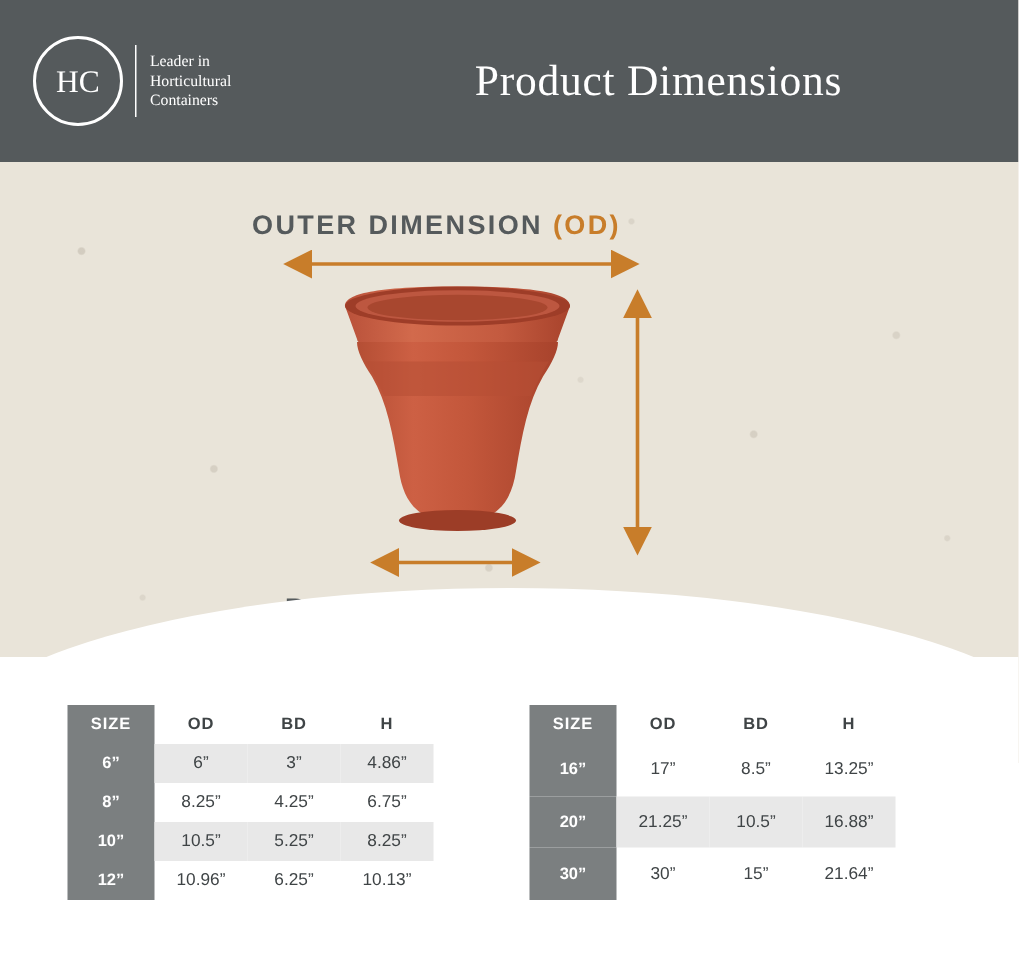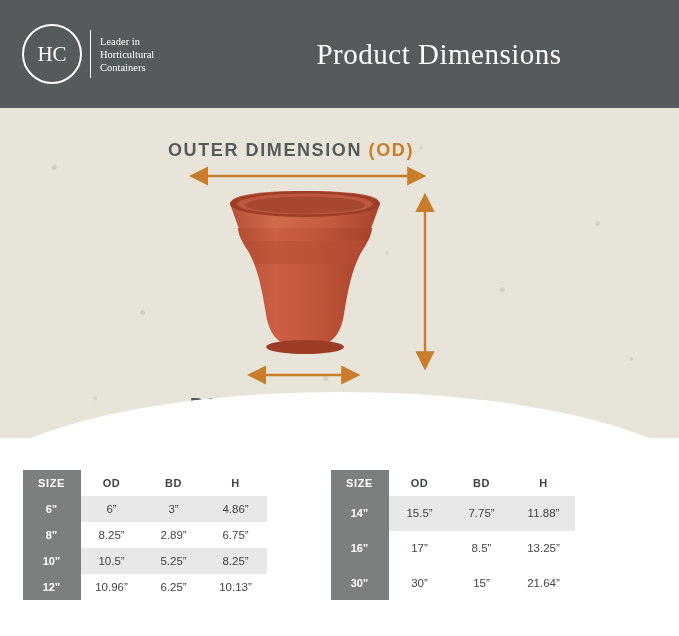--- a/index.html
+++ b/index.html
@@ -137,21 +137,21 @@
   #od-label { left: 168px; top: 32px; }
   #bd-label { left: 190px; top: 287px; }
   #h-label  { left: 440px; top: 167px; }
 
   
   .tables {
     position: absolute;
     left: 0; top: 470px;
     width: 597px;
     display: flex;
-    justify-content: center;
+    justify-content: flex-end;
     gap: 64px;
   }
   table.dim {
     border-collapse: collapse;
     font-family: "Liberation Sans", sans-serif;
     font-size: 11.5px;
     color: #3f4446;
   }
   table.dim th {
     background: #7b7f80;
@@ -281,21 +281,21 @@
       <tbody>
         <tr class="alt">
           <td class="size">6”</td>
           <td>6”</td>
           <td>3”</td>
           <td>4.86”</td>
         </tr>
         <tr>
           <td class="size">8”</td>
           <td>8.25”</td>
-          <td>2.89”</td>
+          <td>4.25”</td>
           <td>6.75”</td>
         </tr>
         <tr class="alt">
           <td class="size">10”</td>
           <td>10.5”</td>
           <td>5.25”</td>
           <td>8.25”</td>
         </tr>
         <tr>
           <td class="size">12”</td>
@@ -309,32 +309,32 @@
     <table class="dim">
       <thead>
         <tr>
           <th class="c-size">SIZE</th>
           <th class="col c-od">OD</th>
           <th class="col c-bd">BD</th>
           <th class="col c-h">H</th>
         </tr>
       </thead>
       <tbody>
-        <tr class="alt">
-          <td class="size">14”</td>
-          <td>15.5”</td>
-          <td>7.75”</td>
-          <td>11.88”</td>
-        </tr>
         <tr>
           <td class="size">16”</td>
           <td>17”</td>
           <td>8.5”</td>
           <td>13.25”</td>
         </tr>
+        <tr class="alt">
+          <td class="size">20”</td>
+          <td>21.25”</td>
+          <td>10.5”</td>
+          <td>16.88”</td>
+        </tr>
         <tr>
           <td class="size">30”</td>
           <td>30”</td>
           <td>15”</td>
           <td>21.64”</td>
         </tr>
       </tbody>
     </table>
 
   </div>

